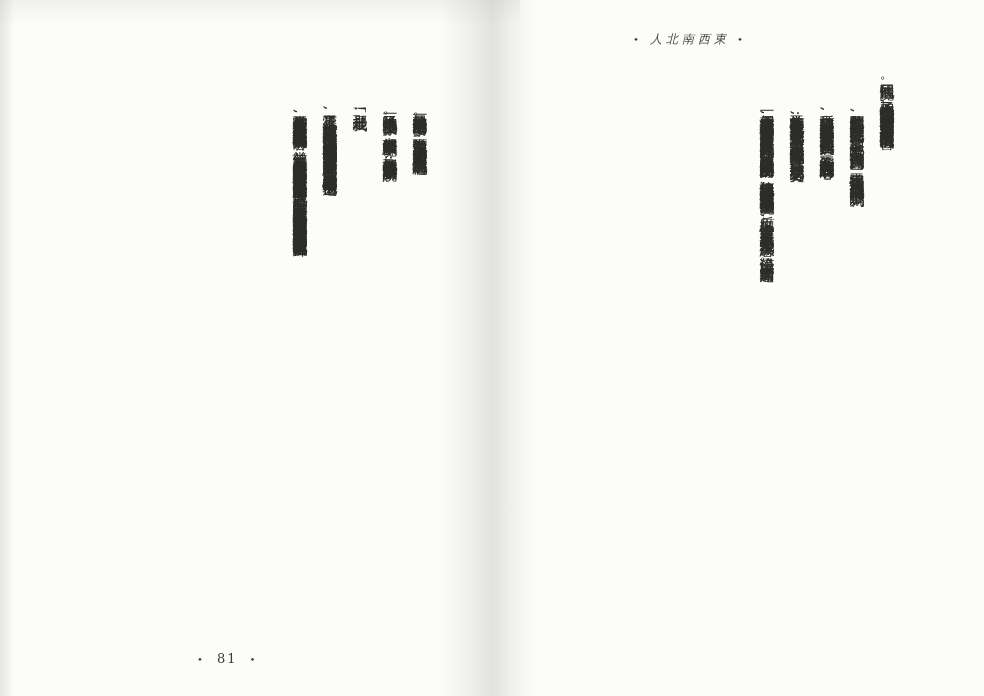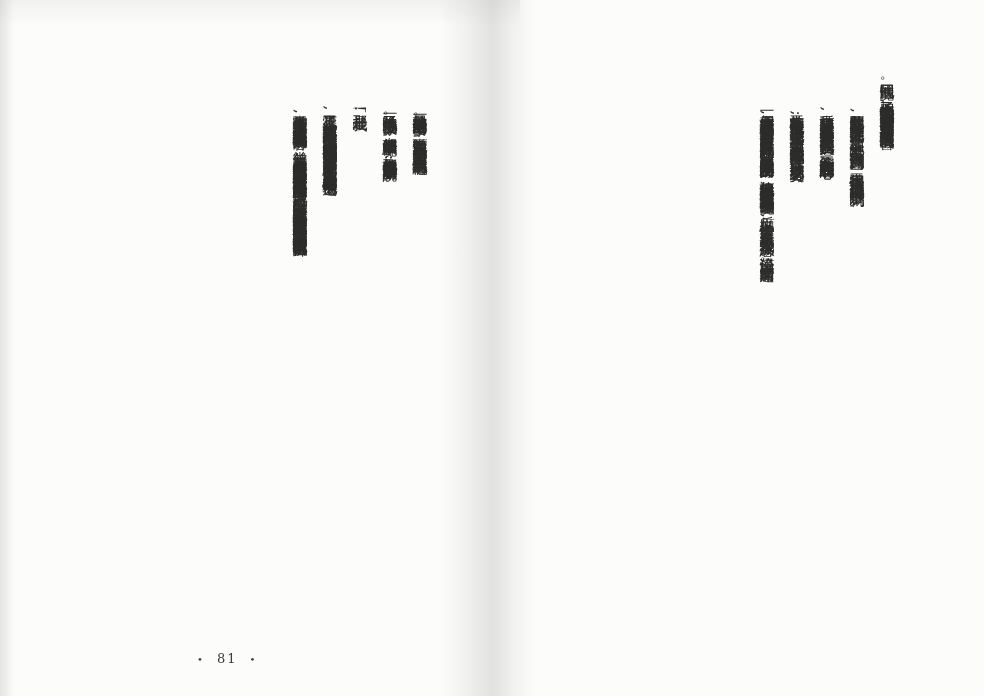--- a/index.html
+++ b/index.html
@@ -95,20 +95,23 @@
         <p class="para indent">「那就是我!」</p>
         <p class="para indent">常玉是死了,誠如席德進生前曾說:由徐悲鴻時代,經過趙無極時代跨越到了我們這一代,不知其間有過多少美麗的夢,美麗的愛情,這些都像巴黎的春天一樣悄悄地逝去了。</p>
         <p class="para indent">當年若不是席德進撰文介紹,誰又在意一個終身潦倒困死在巴黎的異鄉客。幾年前,若不是有個來自臺灣叫陳炎鋒的年輕人於偶然的機緣,在巴黎發現了一批蒙塵將近三十年的常玉作品,他將之拭擦,還以晶瑩,又專訪查尋他的事蹟,並將作品携帶回來展現在國人面前,讓我們於感喟讚譽之際,重新肯定他的藝術價值外,</p>
       </div>
     <div class="page-number">
       <span class="dot">•</span><span>81</span><span class="dot">•</span>
     </div>
   </div>
 
   <div class="page page-right">
+    <div class="running-head">
+      <span class="dot">•</span><span>人北南西東</span><span class="dot">•</span>
+    </div>
     <div class="text-block">
         <p class="para">他回國展覽。他先交了四十幅油畫托大使館運回臺北,然後拿那四百美金先到埃及旅遊一番,結果失去了返抵國門的機會。</p>
         <p class="para indent">他曾問及法國朋友達昂,爲什麼他的夫人要工作?朋友告訴他,若不工作,則僅夠餬口而已。常玉卻覺得很奇怪,他認爲只要能餬口,不就夠了嗎?</p>
         <p class="para indent">由種種跡象看來,戕害常玉藝術生命最大的致命傷,是在於他的缺少責任感、不能節制及今朝有酒今朝醉的苟且心理。</p>
         <p class="para indent">常玉的藝術生命是被他自己埋沒了;他不知安排生活,不爲明天打算,機會來的時候未能把握,任其溜走,以致與成功失之交臂。</p>
         <p class="para indent">一個天才需要機運及環境的培養,更需要靠自己的努力及肯定,而常玉蹉跎了大好光陰,再回頭時,發覺自己的生命已似塞納河上夕陽的餘暉。無論他如何地眷戀巴黎,也不過是一個飄泊異域三十多年的孤獨靈魂。反顧一生,愛情虛空,事業又無成,常玉深深被鄉愁、冷漠侵蝕,受窮困病痛相逼。</p>
       </div>
   </div>
 
   <div class="gutter-shade"></div>

